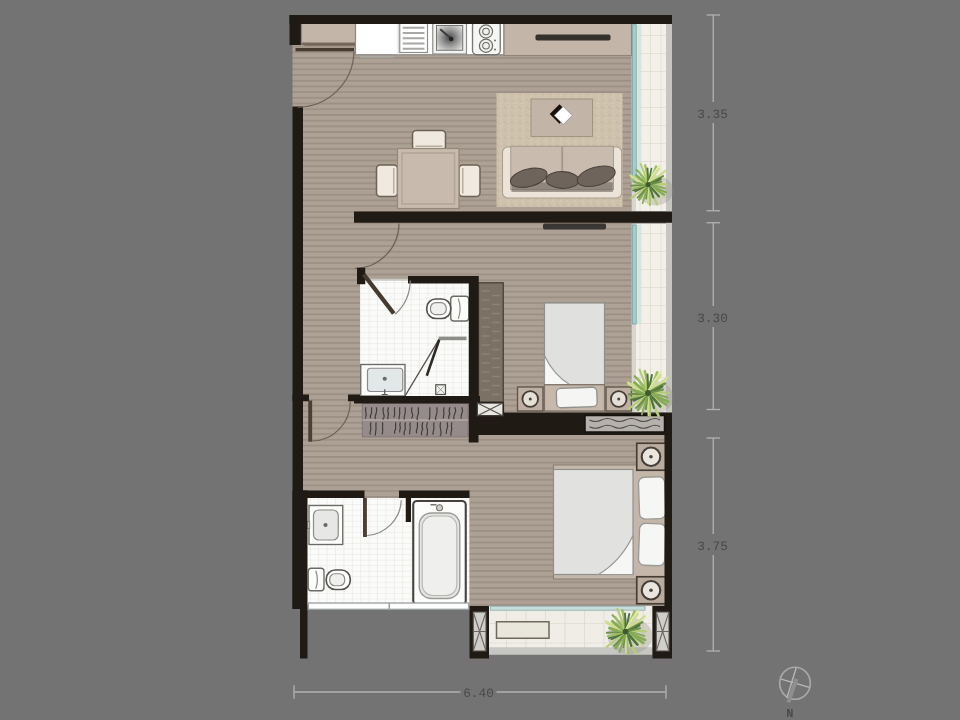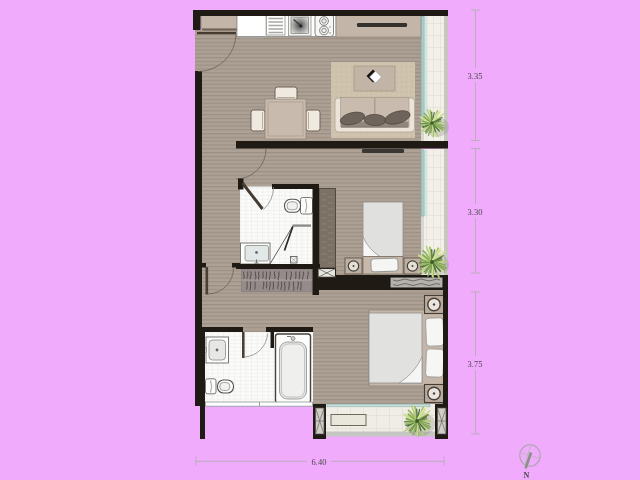--- a/index.html
+++ b/index.html
@@ -1,17 +1,17 @@
 <!DOCTYPE html>
 <html><head>
 <meta charset="utf-8">
 <style>
   html,body{margin:0;padding:0;background:#ffffff;}
-  #stage{position:relative;width:640px;height:480px;background:#f0abfc;overflow:hidden;
-         font-family:Liberation Serif, serif;}
+  #stage{position:relative;width:640px;height:480px;background:#737373;overflow:hidden;
+         font-family:Liberation Mono, monospace;}
   svg{position:absolute;left:0;top:0;}
 </style>
 </head>
 <body>
 <div id="stage">
 <svg width="640" height="480" viewBox="0 0 640 480">
 <defs>
   <pattern id="wood" width="10" height="3.8" patternUnits="userSpaceOnUse">
     <rect width="10" height="3.8" fill="#ada094"></rect>
     <rect width="10" height="1.2" y="0" fill="#9c8f83"></rect>

